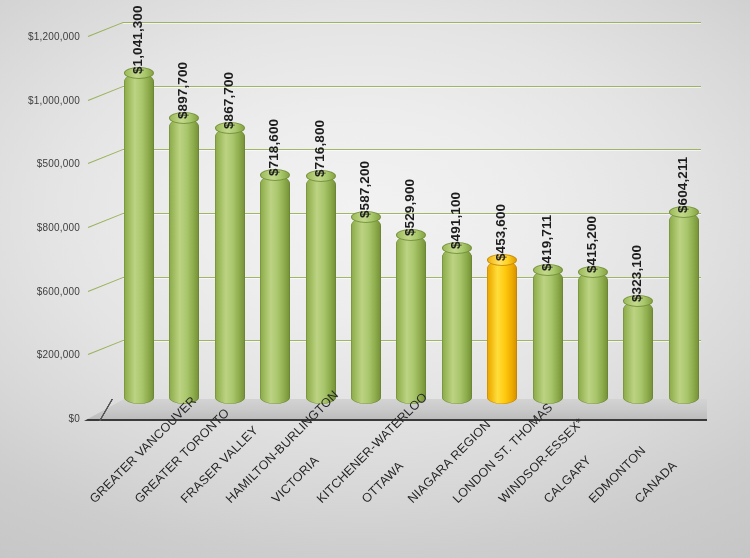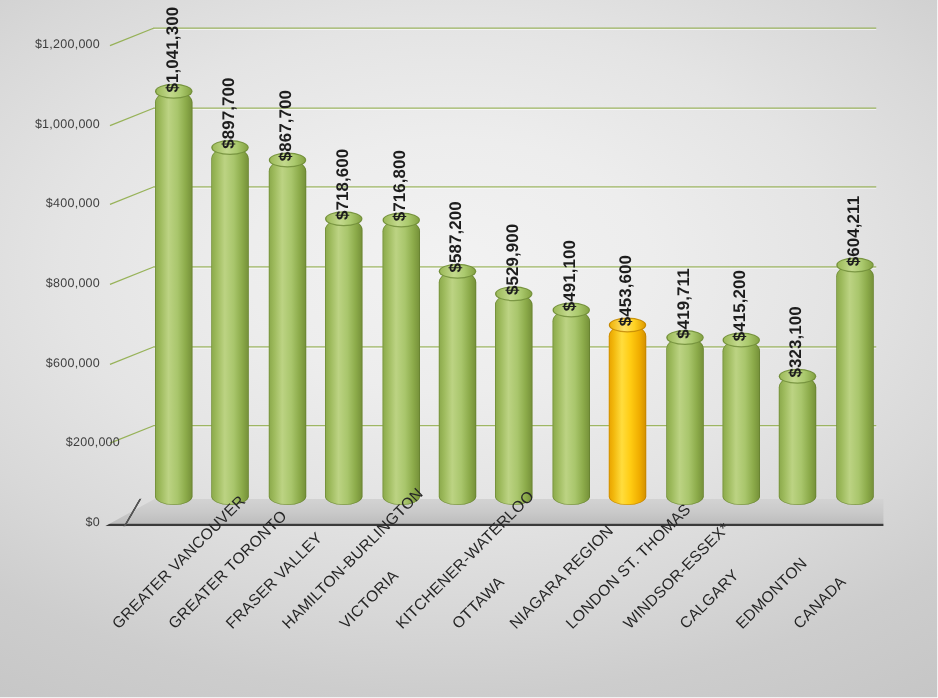--- a/index.html
+++ b/index.html
@@ -197,24 +197,24 @@
       <div class="tick-connector" style="left: 2px; top: 346.333px; width: 37.6962px; transform: rotate(-21.8014deg);"></div>
       <div class="tick-connector" style="left: 2px; top: 282.667px; width: 37.6962px; transform: rotate(-21.8014deg);"></div>
       <div class="tick-connector" style="left: 2px; top: 219px; width: 37.6962px; transform: rotate(-21.8014deg);"></div>
       <div class="tick-connector" style="left: 2px; top: 155.333px; width: 37.6962px; transform: rotate(-21.8014deg);"></div>
       <div class="tick-connector" style="left: 2px; top: 91.6667px; width: 37.6962px; transform: rotate(-21.8014deg);"></div>
       <div class="tick-connector" style="left: 2px; top: 28px; width: 37.6962px; transform: rotate(-21.8014deg);"></div>
     </div>
 
   <div id="y-axis">
       <div class="axis-label" style="top: 418px; left: 0px; width: 80px;">$0</div>
-      <div class="axis-label" style="top: 354.333px; left: 16px; width: 80px;">$200,000</div>
+      <div class="axis-label" style="top: 354.333px; left: 0px; width: 80px;">$200,000</div>
       <div class="axis-label" style="top: 290.667px; left: 0px; width: 80px;">$600,000</div>
       <div class="axis-label" style="top: 227px; left: 0px; width: 80px;">$800,000</div>
-      <div class="axis-label" style="top: 163.333px; left: 0px; width: 80px;">$400,000</div>
+      <div class="axis-label" style="top: 163.333px; left: 0px; width: 80px;">$500,000</div>
       <div class="axis-label" style="top: 99.6667px; left: 0px; width: 80px;">$1,000,000</div>
       <div class="axis-label" style="top: 36px; left: 0px; width: 80px;">$1,200,000</div>
     </div>
 
   <div class="plot-back" id="gridlines">
       <div class="gridline" style="top: 332.333px;"></div>
       <div class="gridline" style="top: 268.667px;"></div>
       <div class="gridline" style="top: 205px;"></div>
       <div class="gridline" style="top: 141.333px;"></div>
       <div class="gridline" style="top: 77.6667px;"></div>

